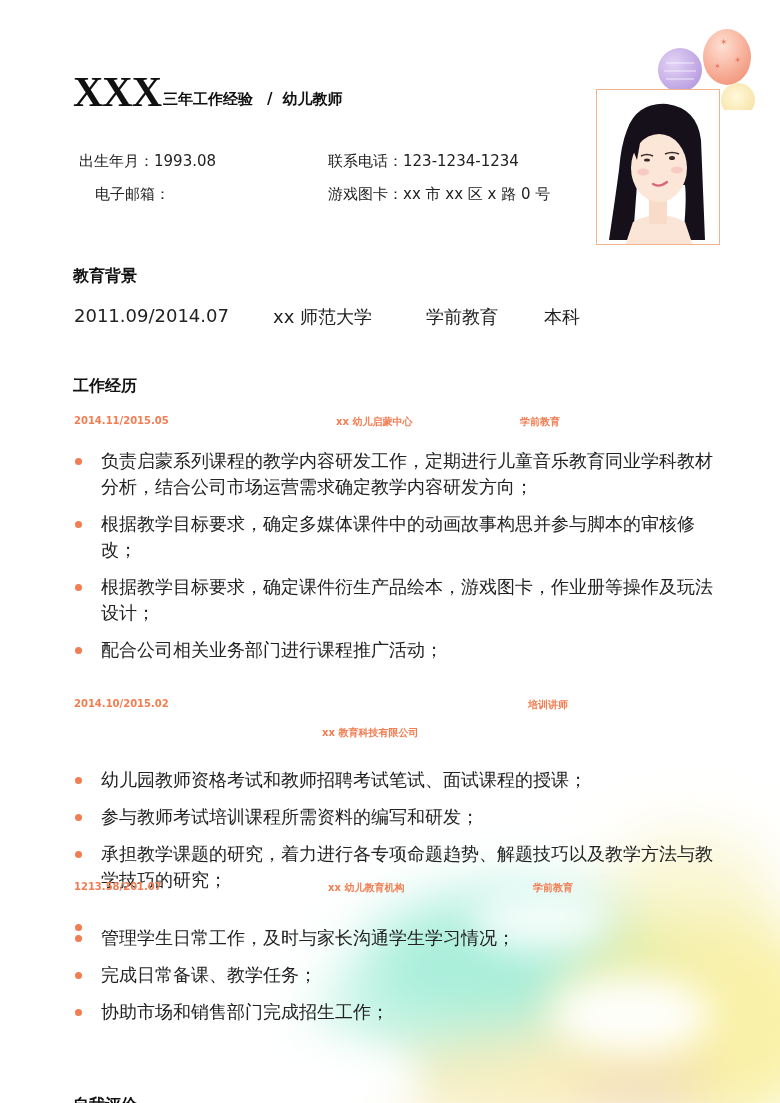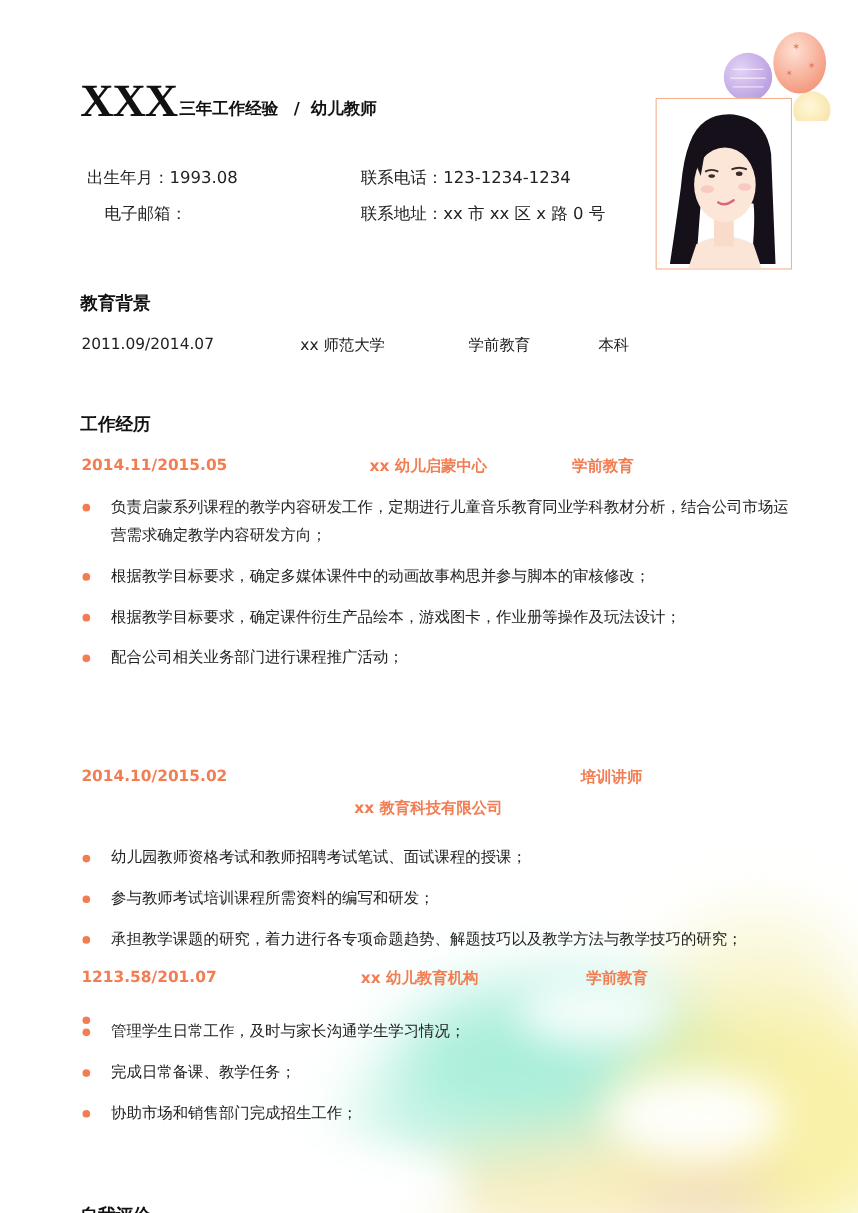--- a/index.html
+++ b/index.html
@@ -13,26 +13,26 @@
   .subtitle { position: absolute; left: 163px; top: 90px; font-size: 15px; font-weight: 700; color: #111; }
   .subtitle .sep { margin: 0 10px 0 14px; }
 
   .info { position: absolute; font-size: 15px; color: #222; }
 
   .photo-frame { position: absolute; left: 596px; top: 89px; width: 124px; height: 156px; border: 1.5px solid #f2b38e; background: #fff; overflow: hidden; }
   .balloons { position: absolute; left: 650px; top: 25px; width: 110px; height: 85px; }
 
   .section-title { position: absolute; left: 73px; font-size: 16px; font-weight: 700; color: #111; }
 
-  .edu-row span { position: absolute; font-size: 14px; color: #222; top: 305px; }
+  .edu-row span { position: absolute; font-size: 18px; color: #222; top: 305px; }
 
-  .job-head span { position: absolute; font-size: 14px; font-weight: 700; color: #f27d52; }
+  .job-head span { position: absolute; font-size: 10px; font-weight: 700; color: #f27d52; }
 
   .bullets { position: absolute; left: 73px; width: 650px; list-style: none; }
-  .bullets li { position: relative; padding-left: 28px; font-size: 14px; color: #222; line-height: 26px; margin-bottom: 11px; }
+  .bullets li { position: relative; padding-left: 28px; font-size: 18px; color: #222; line-height: 26px; margin-bottom: 11px; }
   .bullets li .dot { position: absolute; left: 2px; top: 10px; width: 7px; height: 7px; border-radius: 50%; background: #f27d52; }
 </style>
 </head>
 <body>
 
 <svg class="watercolor" viewBox="0 0 780 1103" xmlns="http://www.w3.org/2000/svg">
   <defs>
     <filter id="blur1" x="-50%" y="-50%" width="200%" height="200%">
         <feGaussianBlur stdDeviation="28"></feGaussianBlur>
       </filter>
@@ -65,21 +65,21 @@
   <div class="info" style="left:79px; top:152px;">
     <span>出生年月：</span><span>1993.08</span>
   </div>
   <div class="info" style="left:328px; top:152px;">
     <span>联系电话：</span><span>123-1234-1234</span>
   </div>
   <div class="info" style="left:79px; top:185px;margin-left:16px;">
     <span>电子邮箱：</span><span></span>
   </div>
   <div class="info" style="left:328px; top:185px;">
-    <span>联系地址：</span><span>xx 市 xx 区 x 路 0 号</span>
+    <span>游戏图卡：</span><span>xx 市 xx 区 x 路 0 号</span>
   </div>
 
   <svg class="balloons" viewBox="0 0 110 85" xmlns="http://www.w3.org/2000/svg">
     <defs>
       <radialGradient id="bp" cx="35%" cy="35%" r="70%">
           <stop offset="0" stop-color="#e3d4f5"></stop>
           <stop offset="1" stop-color="#b99ee0"></stop>
         </radialGradient>
       <radialGradient id="bo" cx="40%" cy="30%" r="70%">
           <stop offset="0" stop-color="#ffe0d3"></stop>

